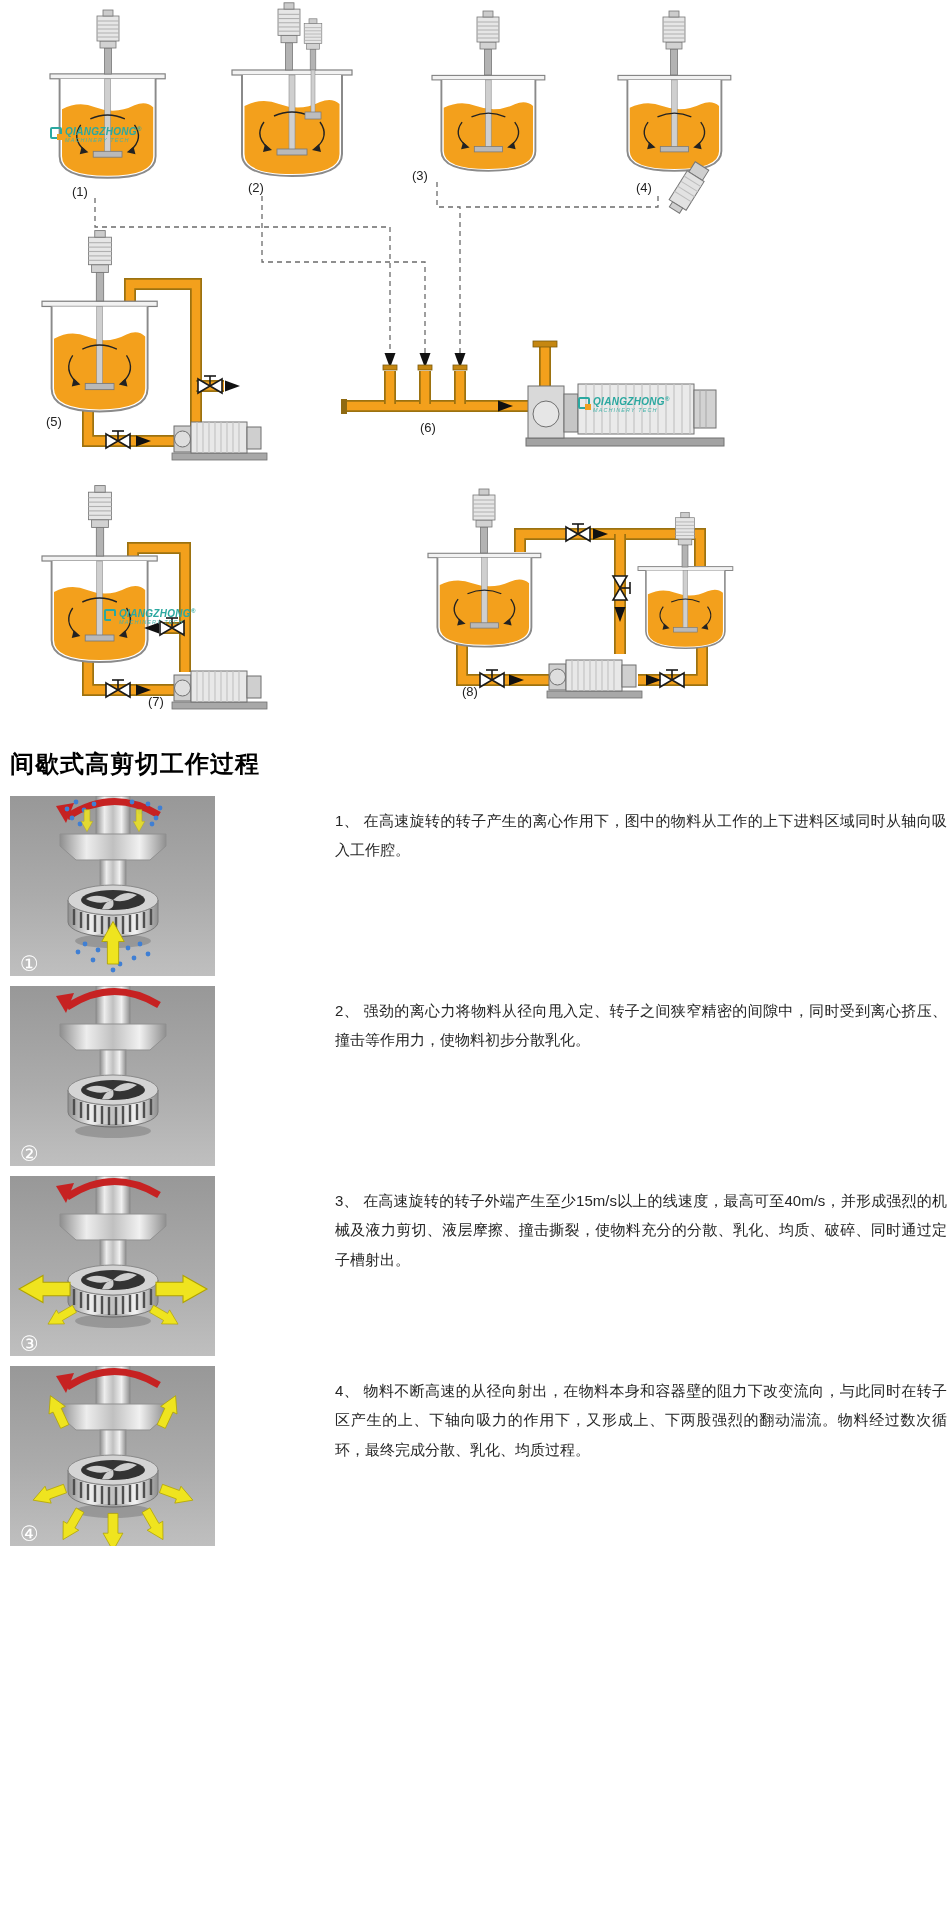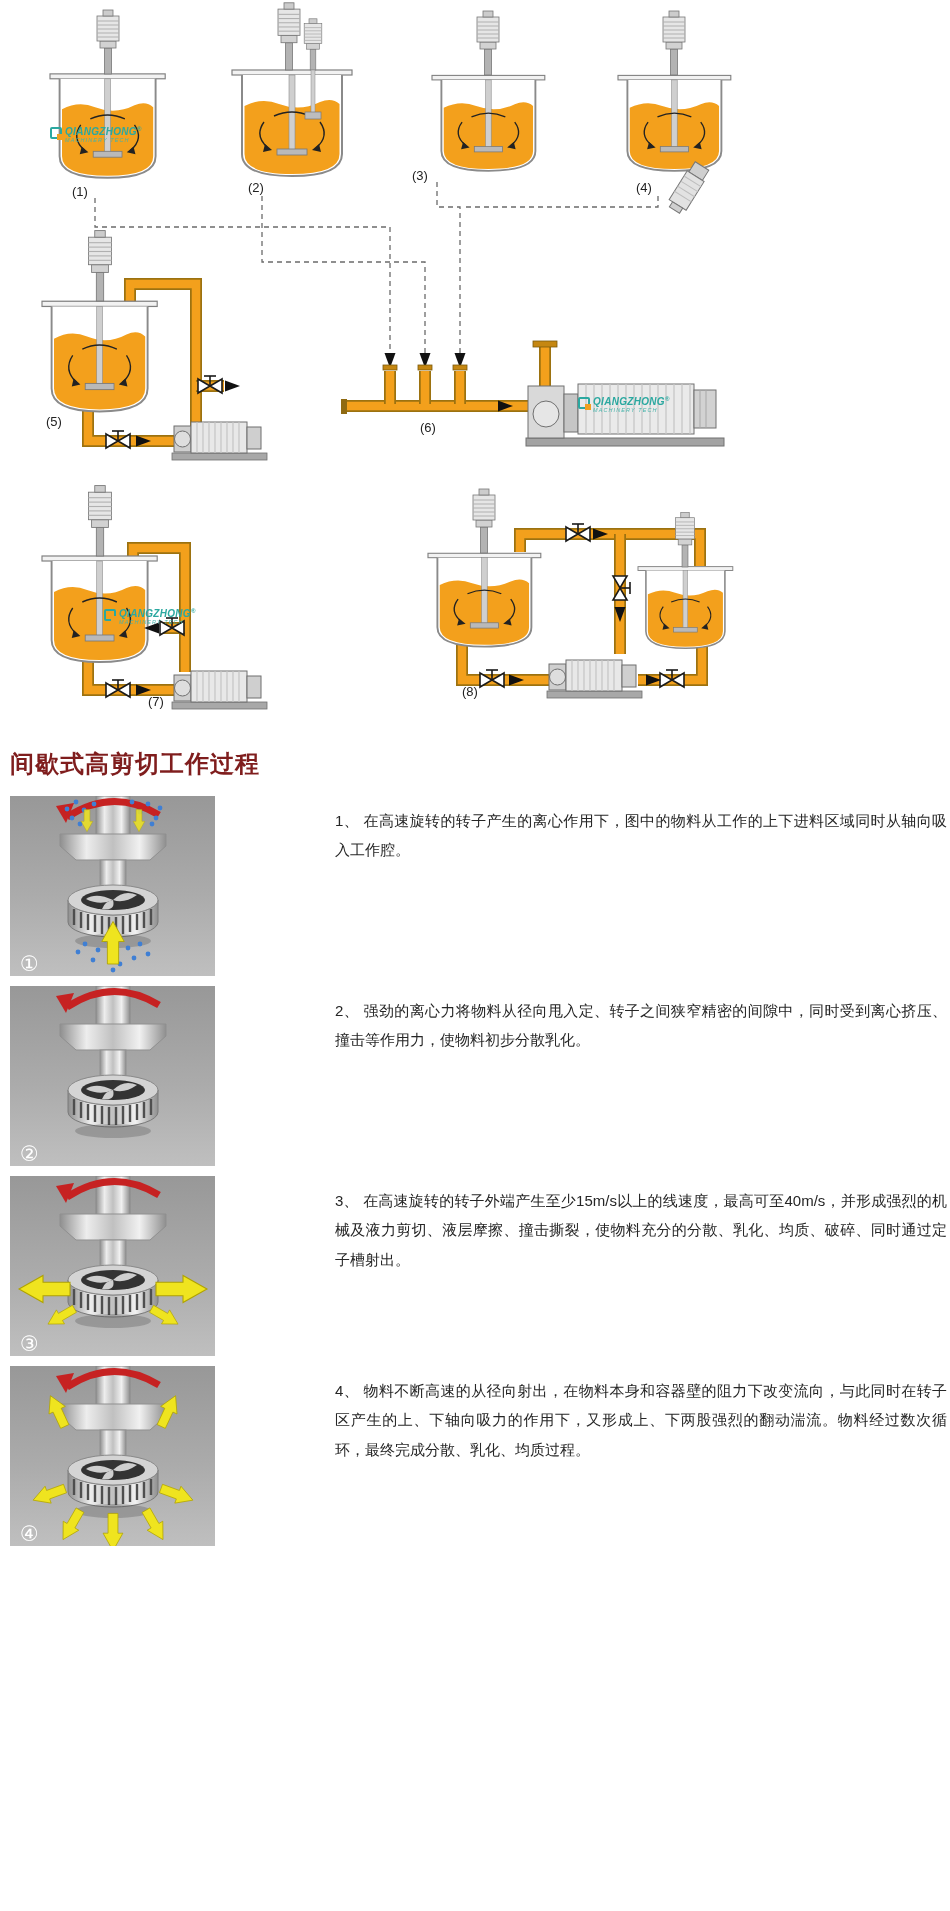--- a/index.html
+++ b/index.html
@@ -18,21 +18,21 @@
   .logo-name { font-size:10px; font-weight:bold; font-style:italic; color:#2BA8A0; line-height:1.1; letter-spacing:.3px; white-space:nowrap; }
   .logo-reg { font-size:6px; vertical-align:super; }
   .logo-tag { font-size:5.5px; color:#45B3AA; letter-spacing:1.1px; line-height:1.2; font-style:italic; white-space:nowrap; }
 
   
   .pipe-o { fill:none; stroke:#9C7210; stroke-width:12; }
   .pipe-i { fill:none; stroke:#F3A01C; stroke-width:8.5; }
   .dashline { fill:none; stroke:#6B6B6B; stroke-width:1.3; stroke-dasharray:5 4; }
 
   
-  .section-title { font-size:24px; font-weight:bold; color:#7f1d1d; margin:10px 0 16px 10px; letter-spacing:1px; }
+  .section-title { font-size:24px; font-weight:bold; color:#000000; margin:10px 0 16px 10px; letter-spacing:1px; }
 
   
   .steps { padding-left:10px; }
   .step-row { display:flex; align-items:flex-start; margin-bottom:10px; }
   .step-image { position:relative; width:205px; height:180px; flex:0 0 205px; }
   .step-image svg { display:block; }
   .step-badge { position:absolute; left:10px; bottom:2px; color:#fff; font-size:21px; line-height:1; }
   .step-text { margin-left:120px; width:612px; font-size:15px; line-height:1.95; color:#262626; padding-top:10px; text-align:justify; }
 </style>
 </head>

